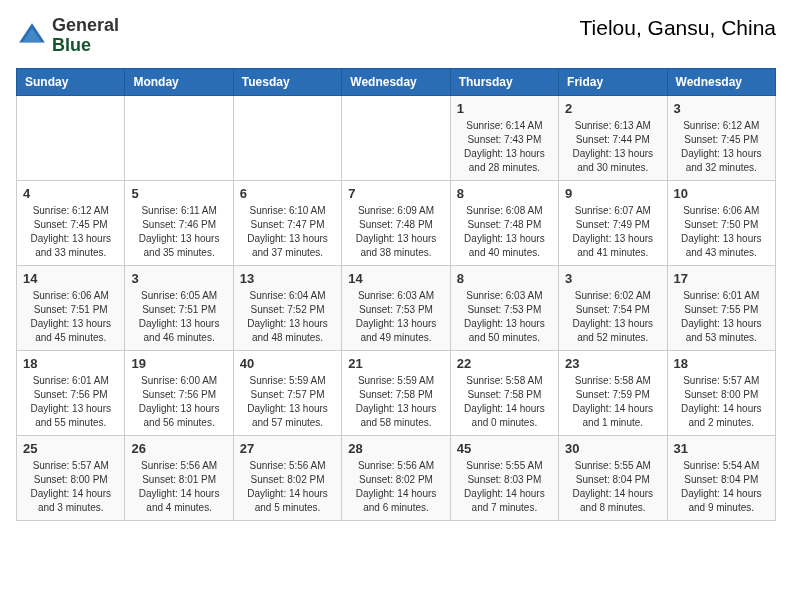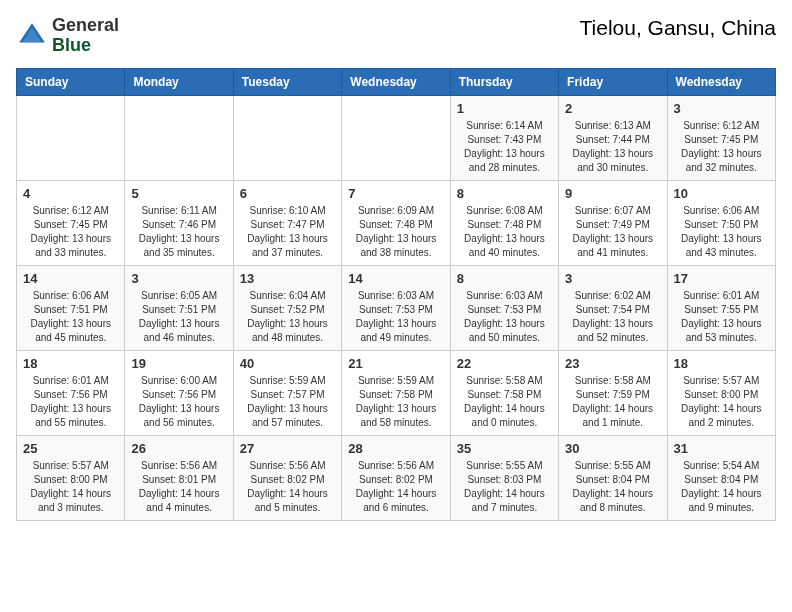--- a/index.html
+++ b/index.html
@@ -248,21 +248,21 @@
         </td>
         <td>
           <div class="day-number">27</div>
           <div class="day-info">Sunrise: 5:56 AM<br>Sunset: 8:02 PM<br>Daylight: 14 hours<br>and 5 minutes.</div>
         </td>
         <td>
           <div class="day-number">28</div>
           <div class="day-info">Sunrise: 5:56 AM<br>Sunset: 8:02 PM<br>Daylight: 14 hours<br>and 6 minutes.</div>
         </td>
         <td>
-          <div class="day-number">35</div>
+          <div class="day-number">45</div>
           <div class="day-info">Sunrise: 5:55 AM<br>Sunset: 8:03 PM<br>Daylight: 14 hours<br>and 7 minutes.</div>
         </td>
         <td>
           <div class="day-number">30</div>
           <div class="day-info">Sunrise: 5:55 AM<br>Sunset: 8:04 PM<br>Daylight: 14 hours<br>and 8 minutes.</div>
         </td>
         <td>
           <div class="day-number">31</div>
           <div class="day-info">Sunrise: 5:54 AM<br>Sunset: 8:04 PM<br>Daylight: 14 hours<br>and 9 minutes.</div>
         </td>

